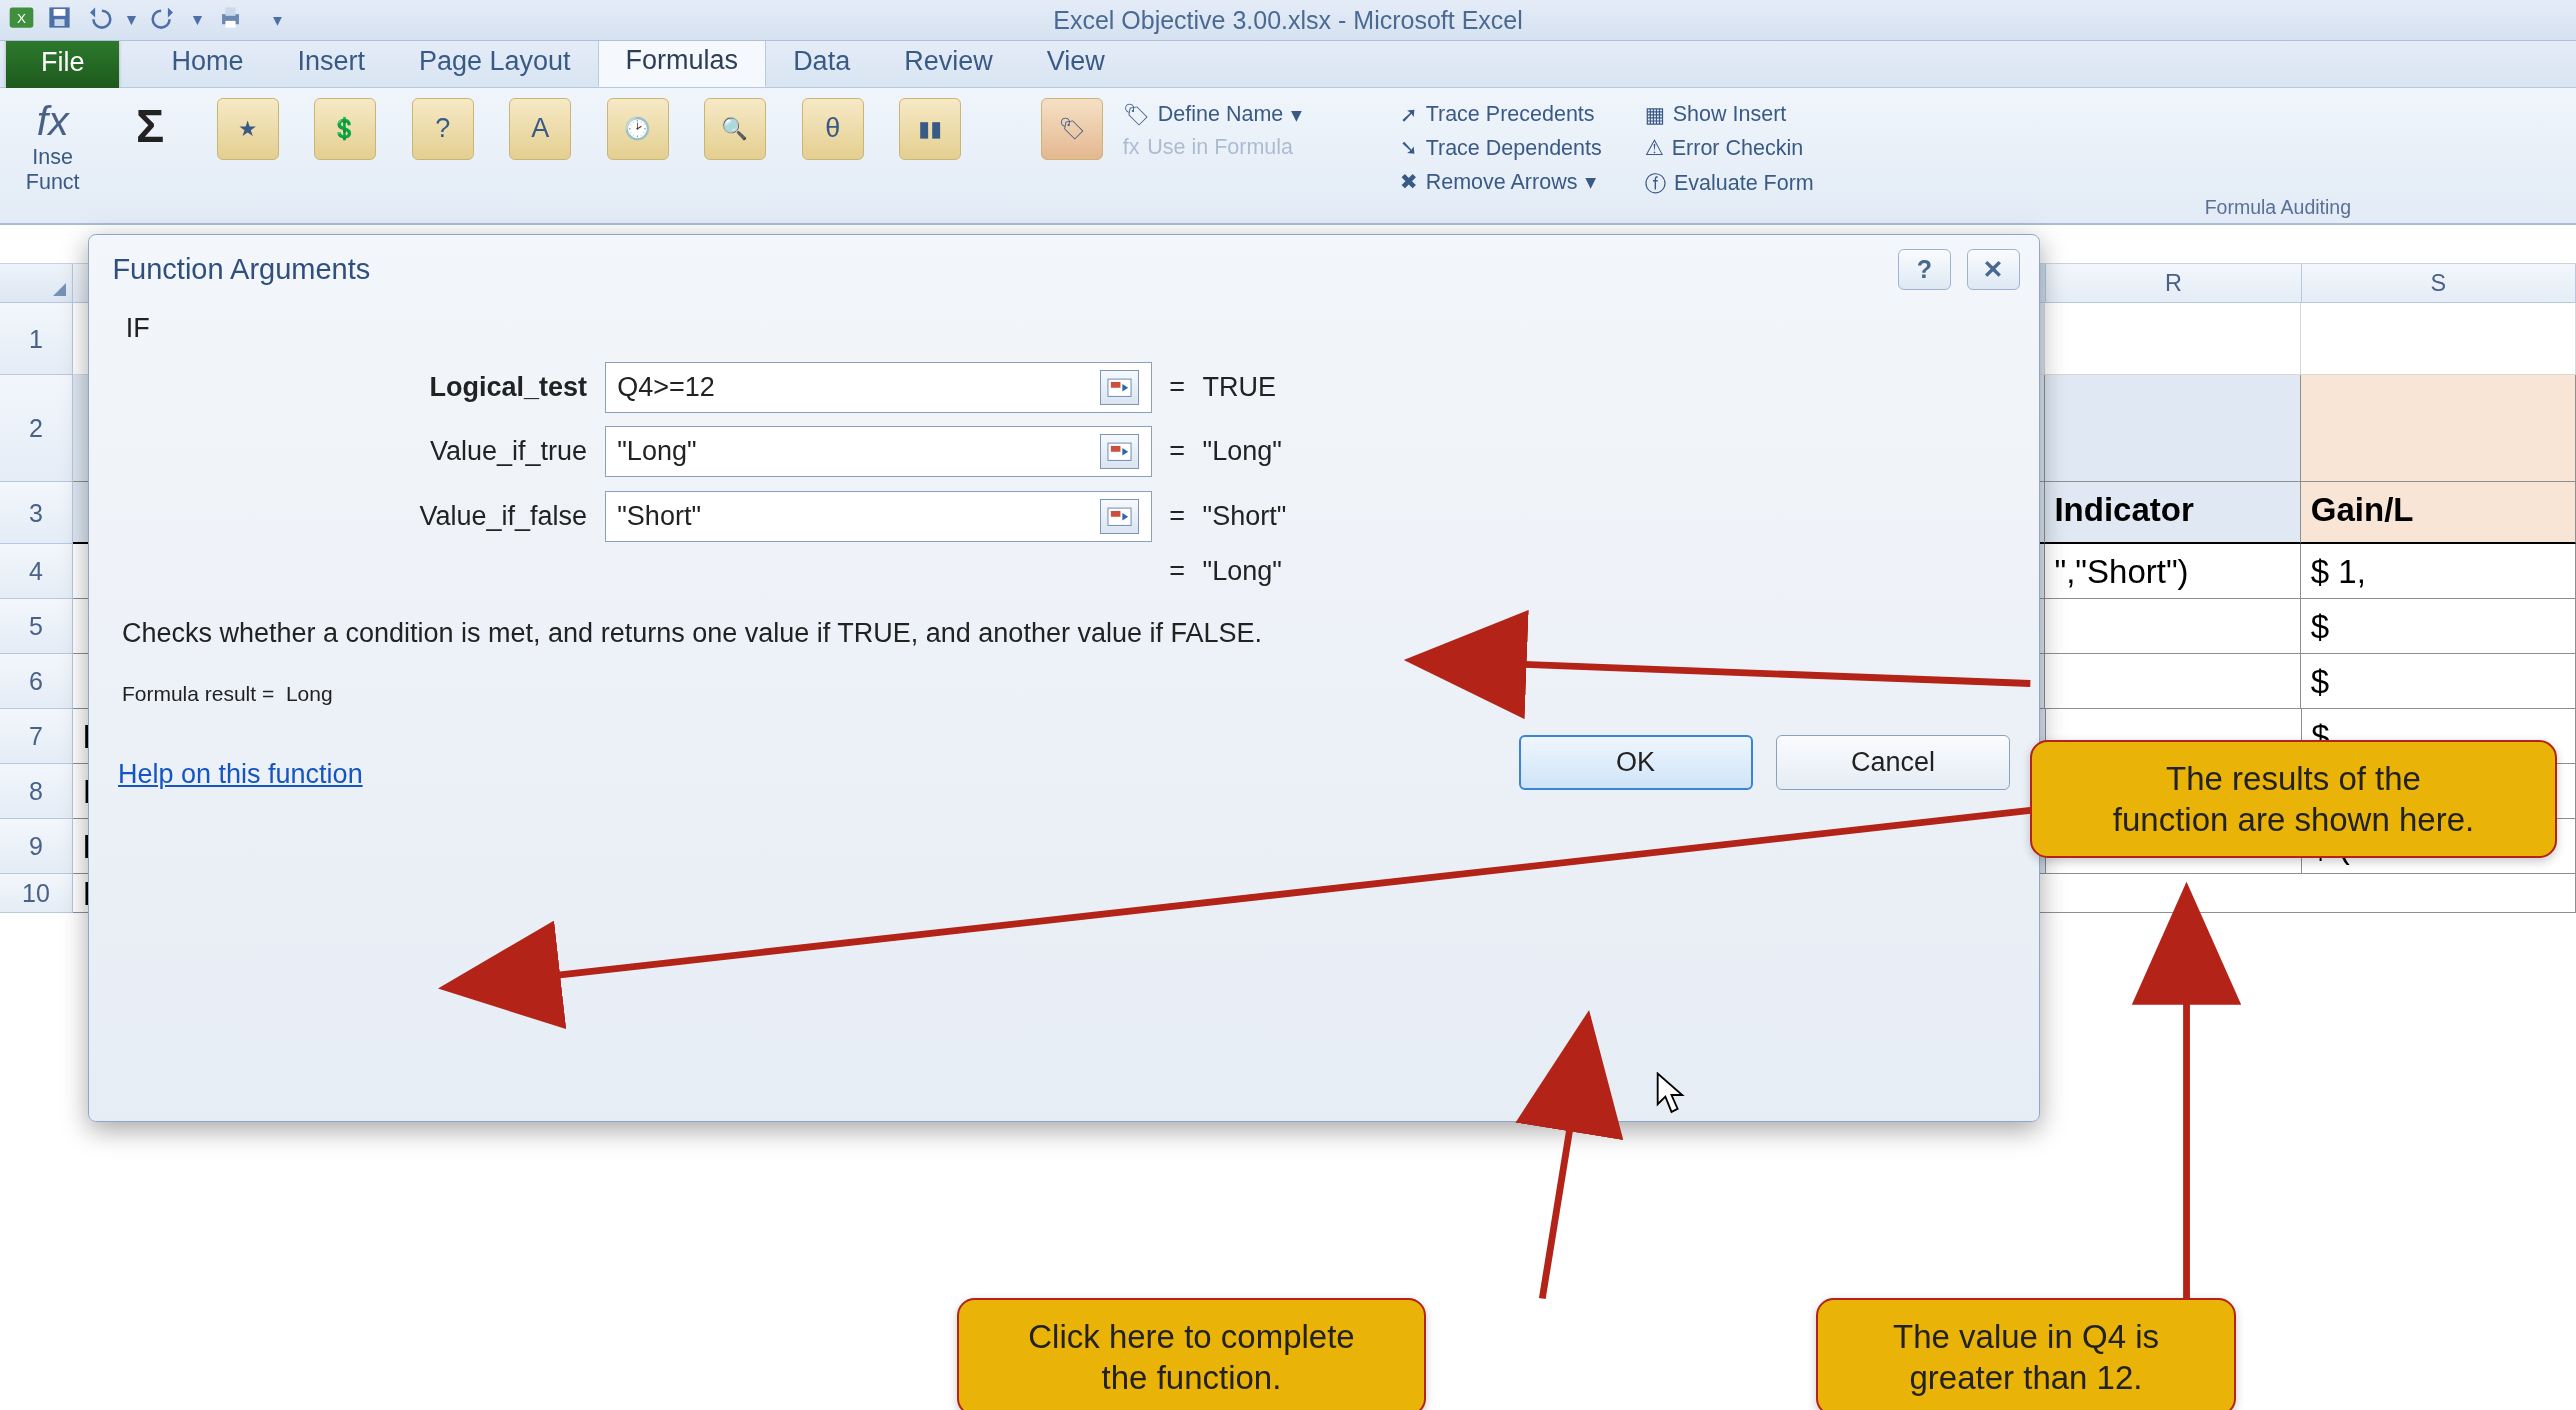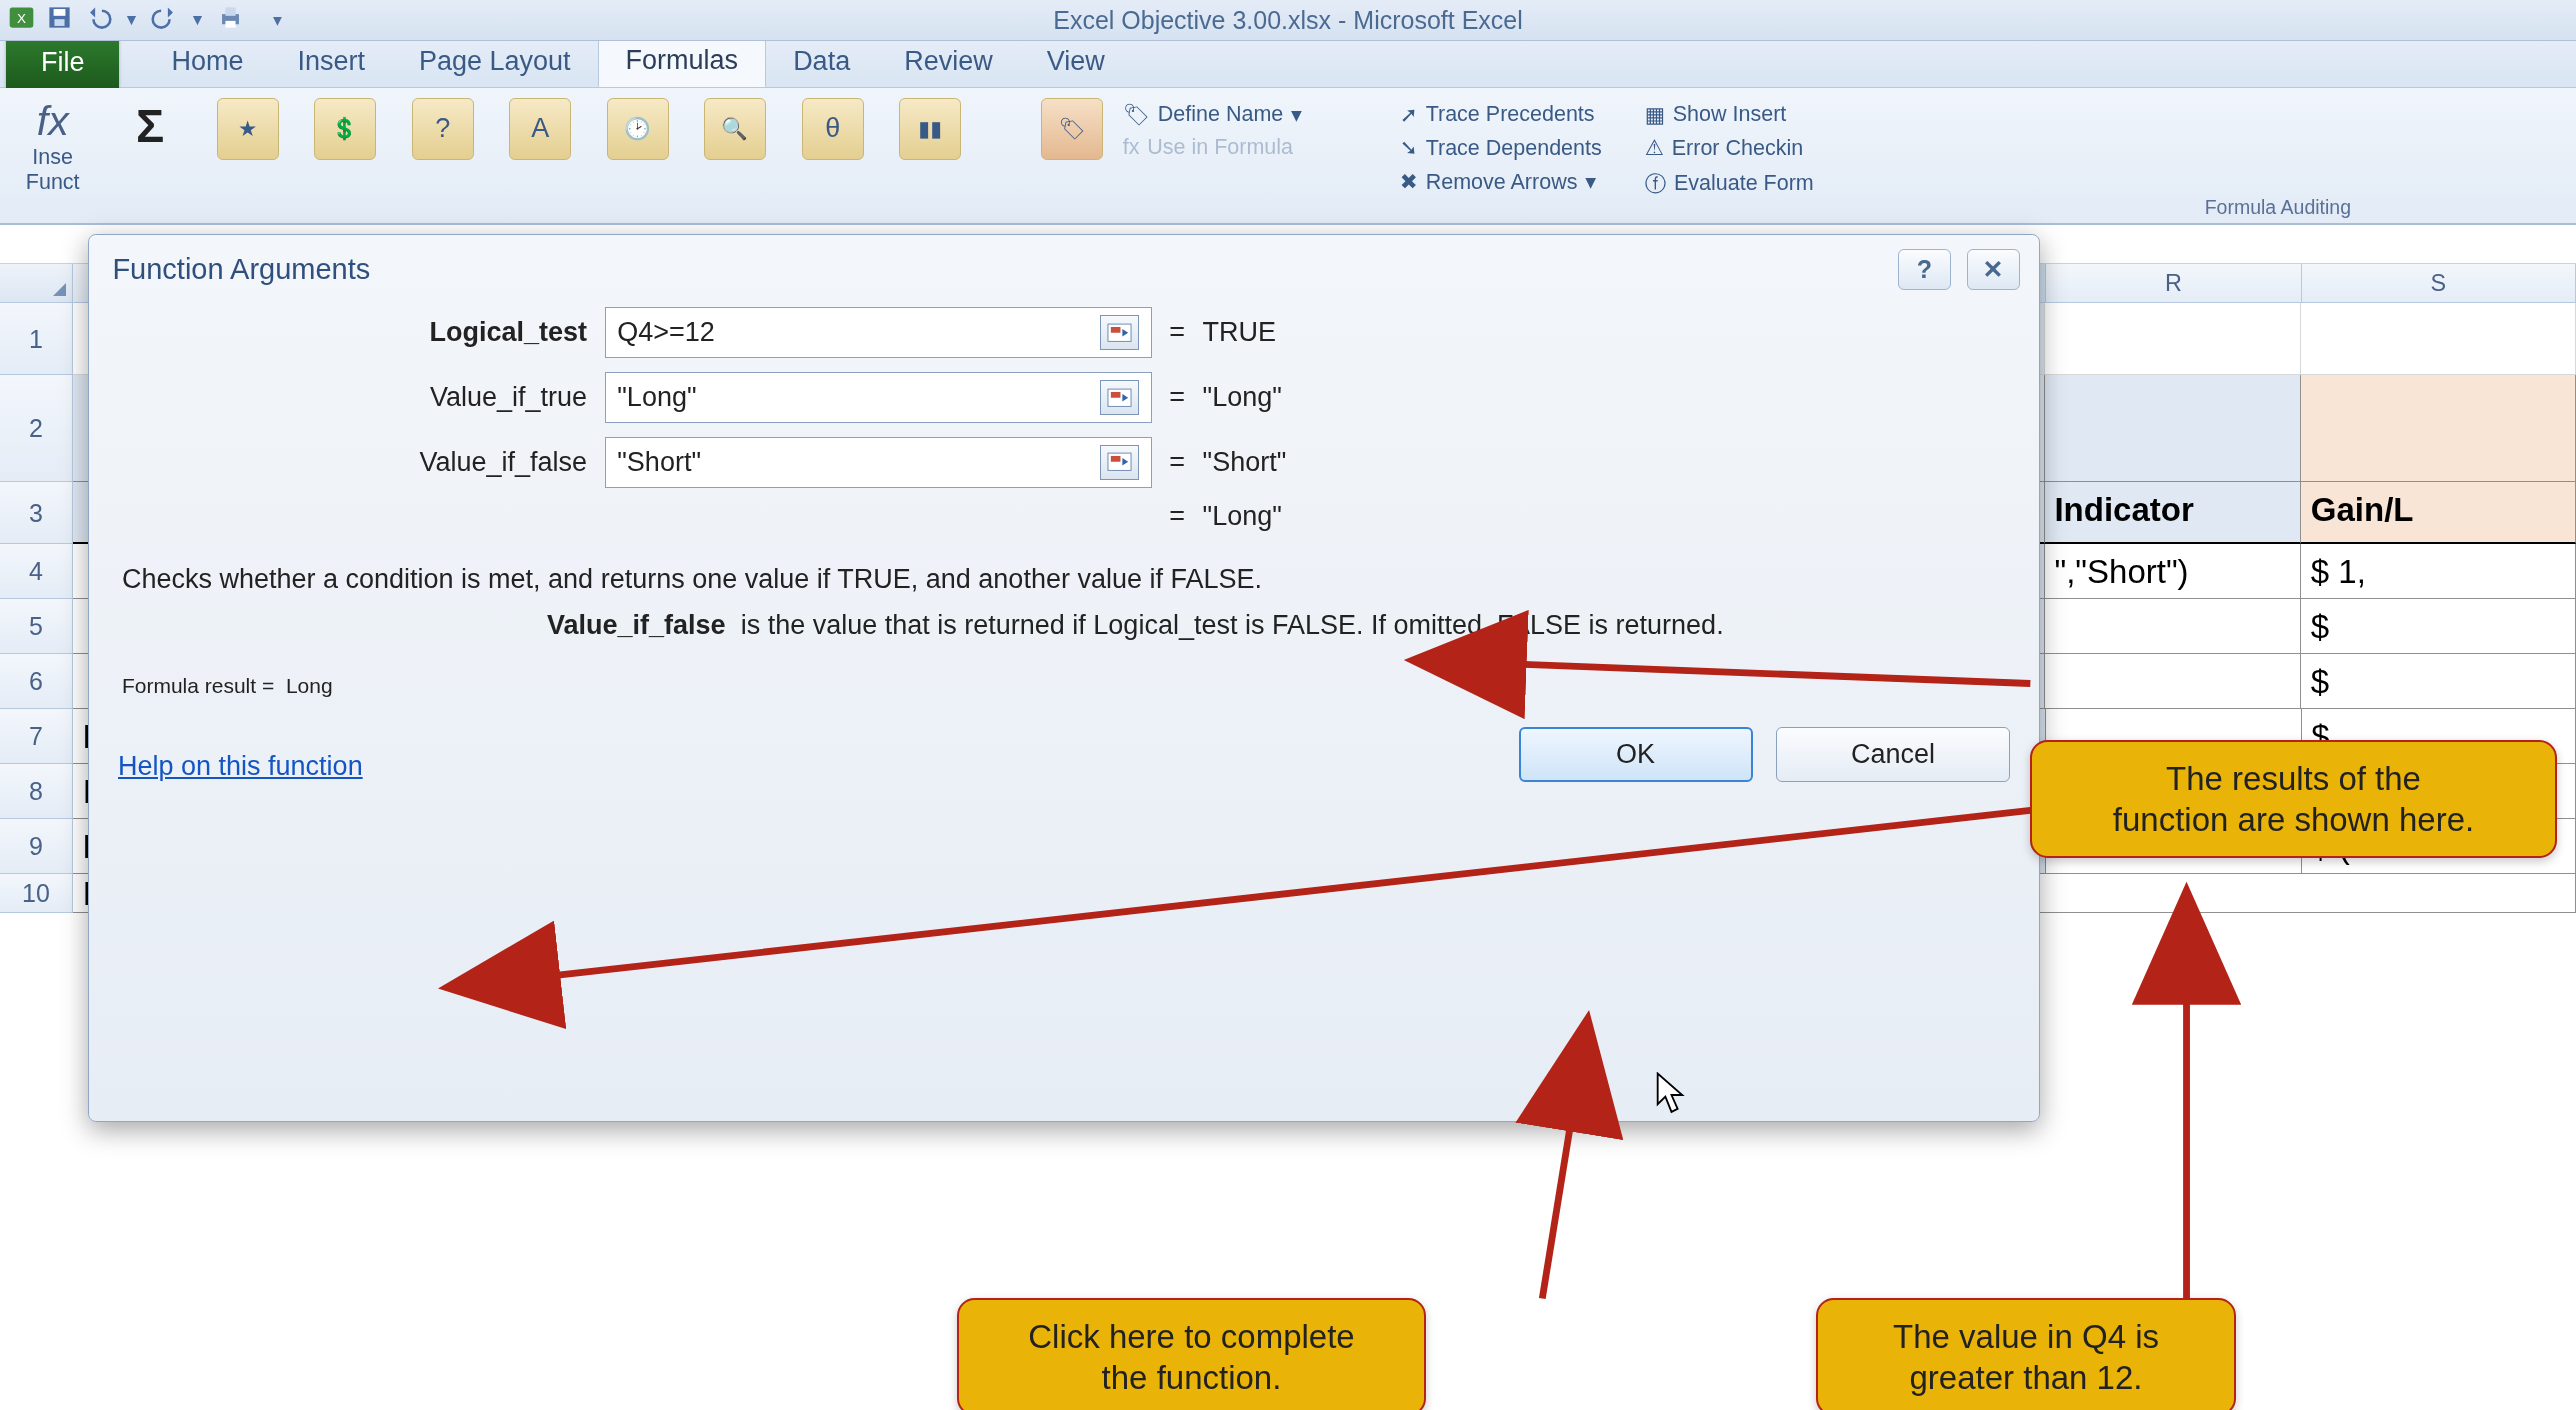--- a/index.html
+++ b/index.html
@@ -511,20 +511,21 @@
     <div class="dlg-ctl">
       <div class="btn">
           <span>?</span>
         </div>
       <div class="btn">
           <span>✕</span>
         </div>
     </div>
   </div>
   <div class="dlg-body">
+    <div class="fn-name">IF</div>
 
     <div class="arg-row">
       <div class="arg-label bold">Logical_test</div>
       <div class="arg-input">
         <span>Q4&gt;=12</span>
         <span class="refbtn">
             <svg viewBox="0 0 26 20">
               <rect x="1" y="1" width="24" height="18" fill="#fff" stroke="#6b89b2"></rect>
               <rect x="4" y="4" width="10" height="6" fill="#cb4f3c"></rect>
               <path d="M16 6l6 4-6 4z" fill="#2f64a8"></path>
@@ -568,23 +569,20 @@
     </div>
 
     <div class="arg-row" style="margin-top:13.7px;">
       <div class="arg-label"></div>
       <div style="width:547px;"></div>
       <div class="arg-eq">=</div>
       <div>"Long"</div>
     </div>
 
     <div class="dlg-desc">Checks whether a condition is met, and returns one value if TRUE, and another value if FALSE.</div>
-    <div class="dlg-argdesc">
-      <b>Value_if_false</b>&nbsp;&nbsp;<span>is the value that is returned if Logical_test is FALSE. If omitted, FALSE is returned.</span>
-    </div>
 
     <div class="formula-result">
       <span>Formula result =</span>&nbsp;&nbsp;<span>Long</span>
     </div>
   </div>
 
   <div class="dlg-footer">
     <span class="help-link">Help on this function</span>
     <div class="dlg-buttons">
       <button class="dbtn ok">OK</button>

